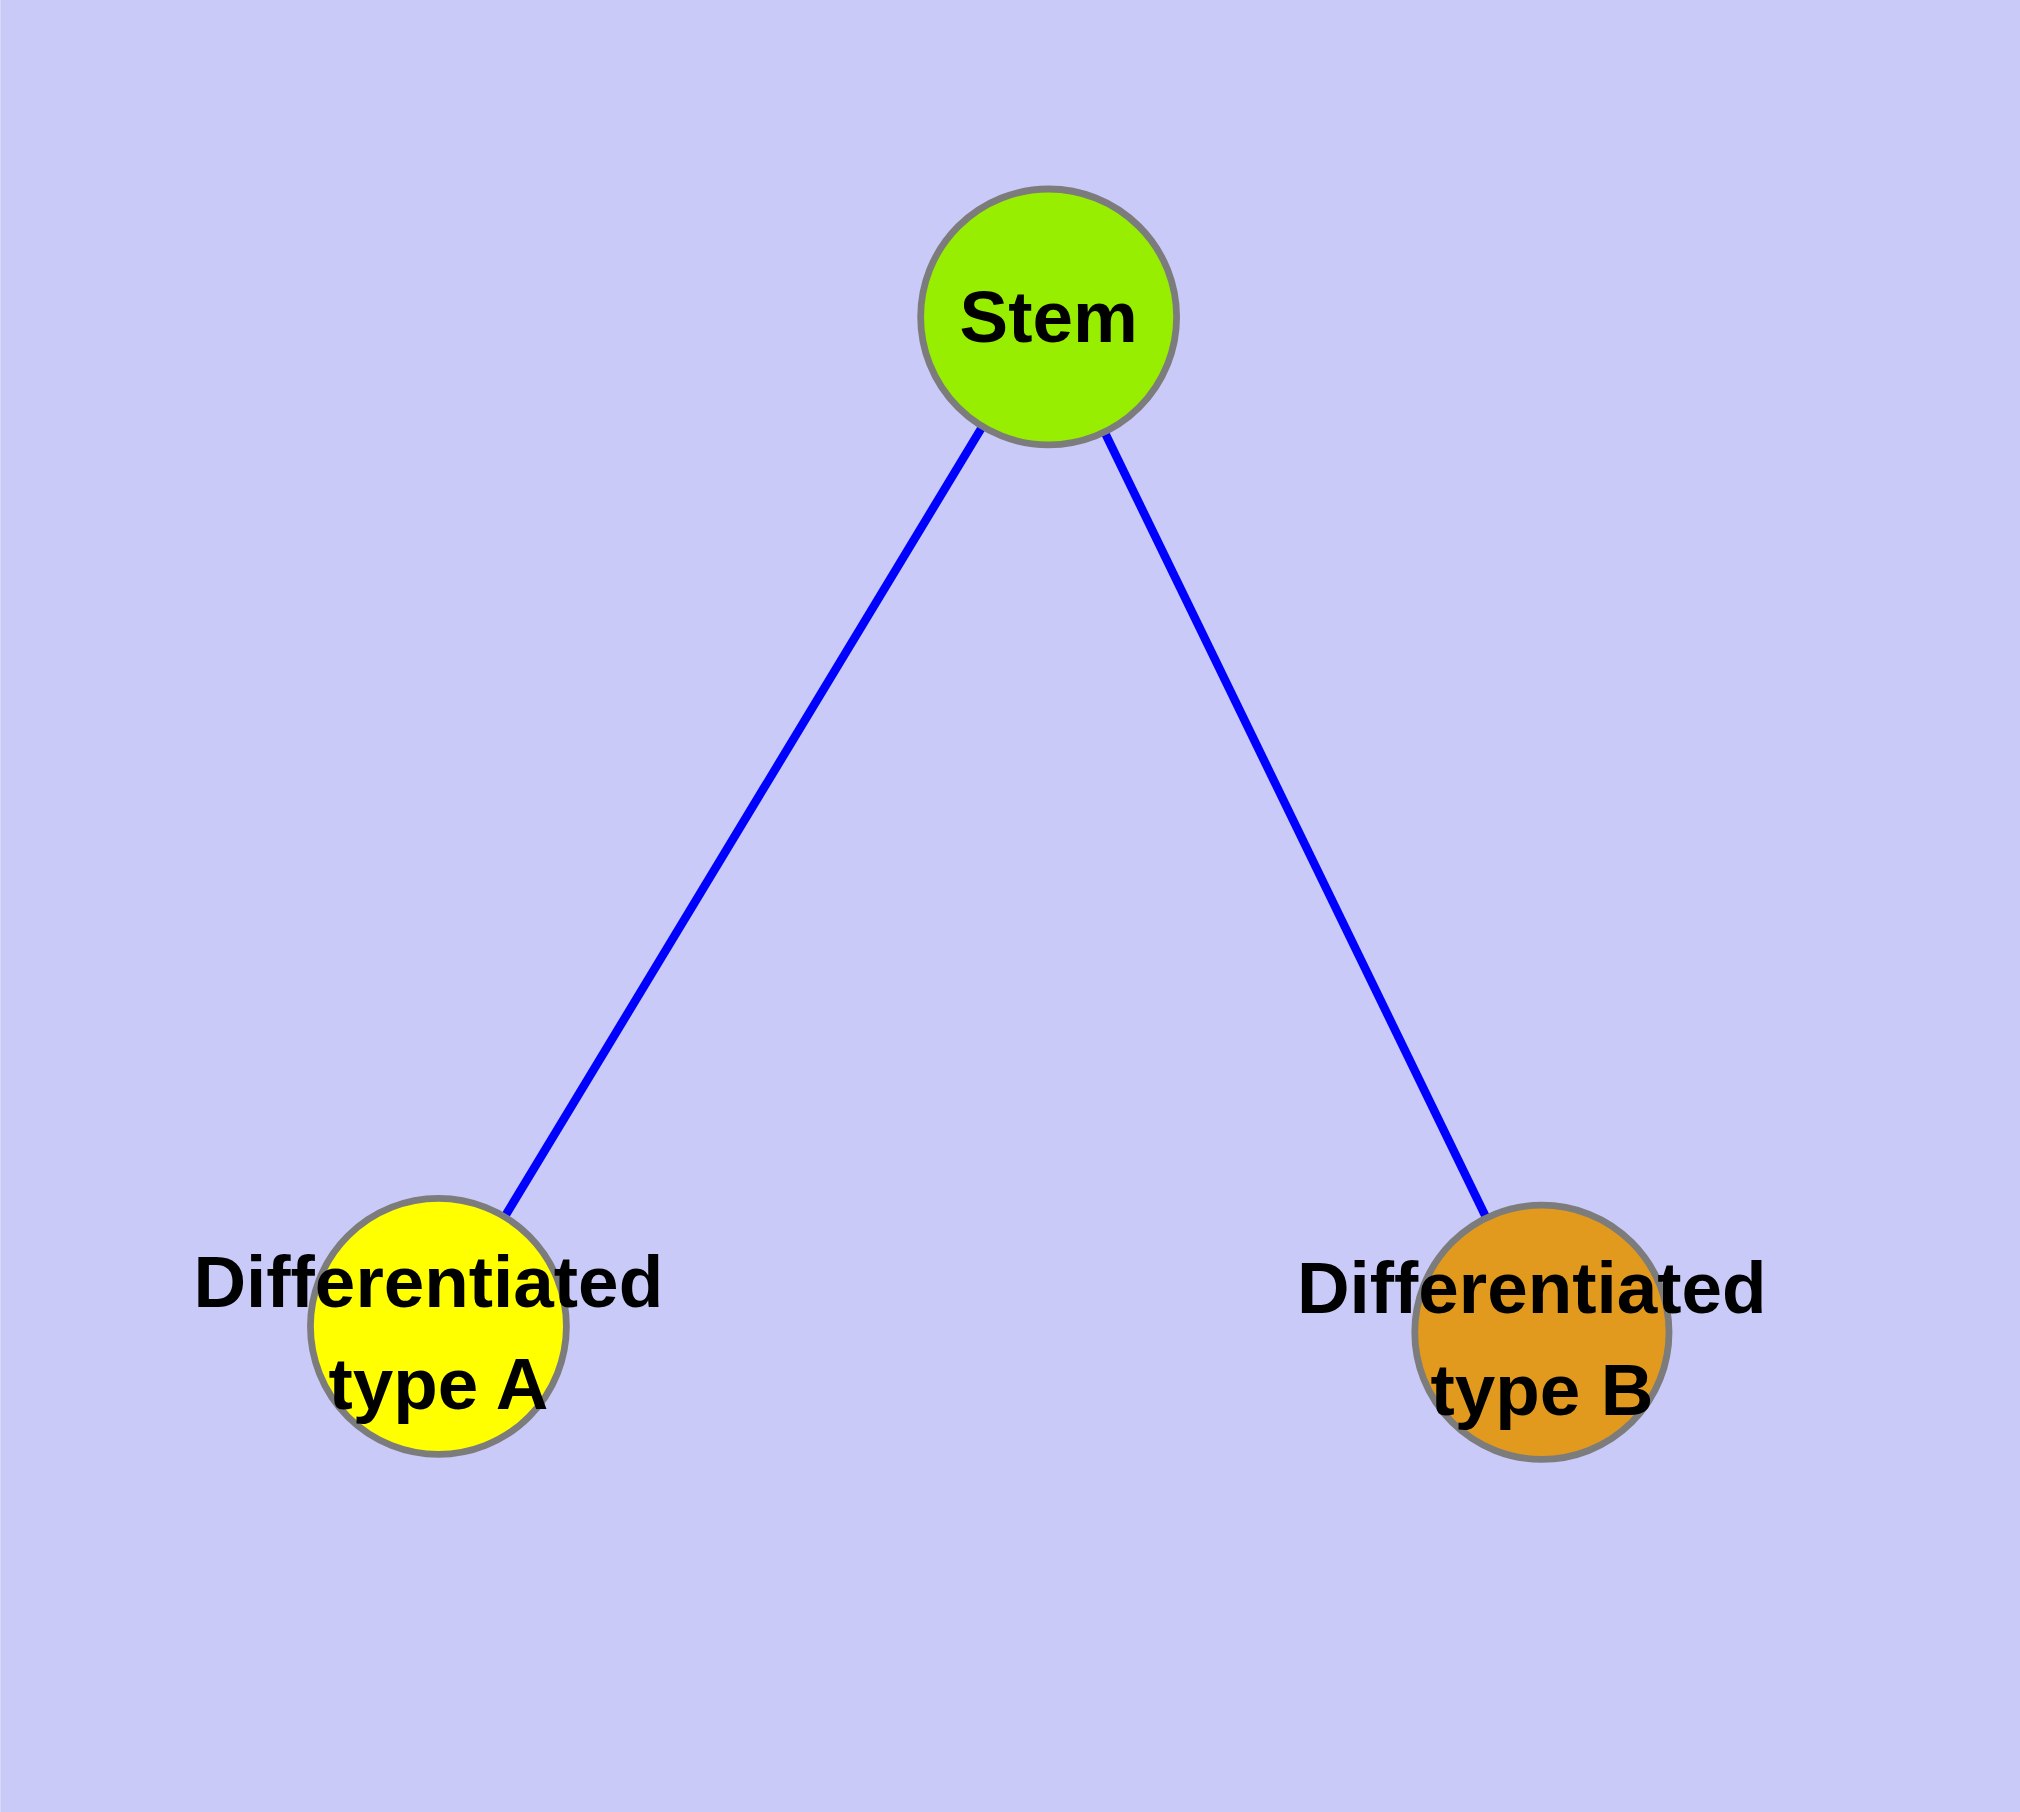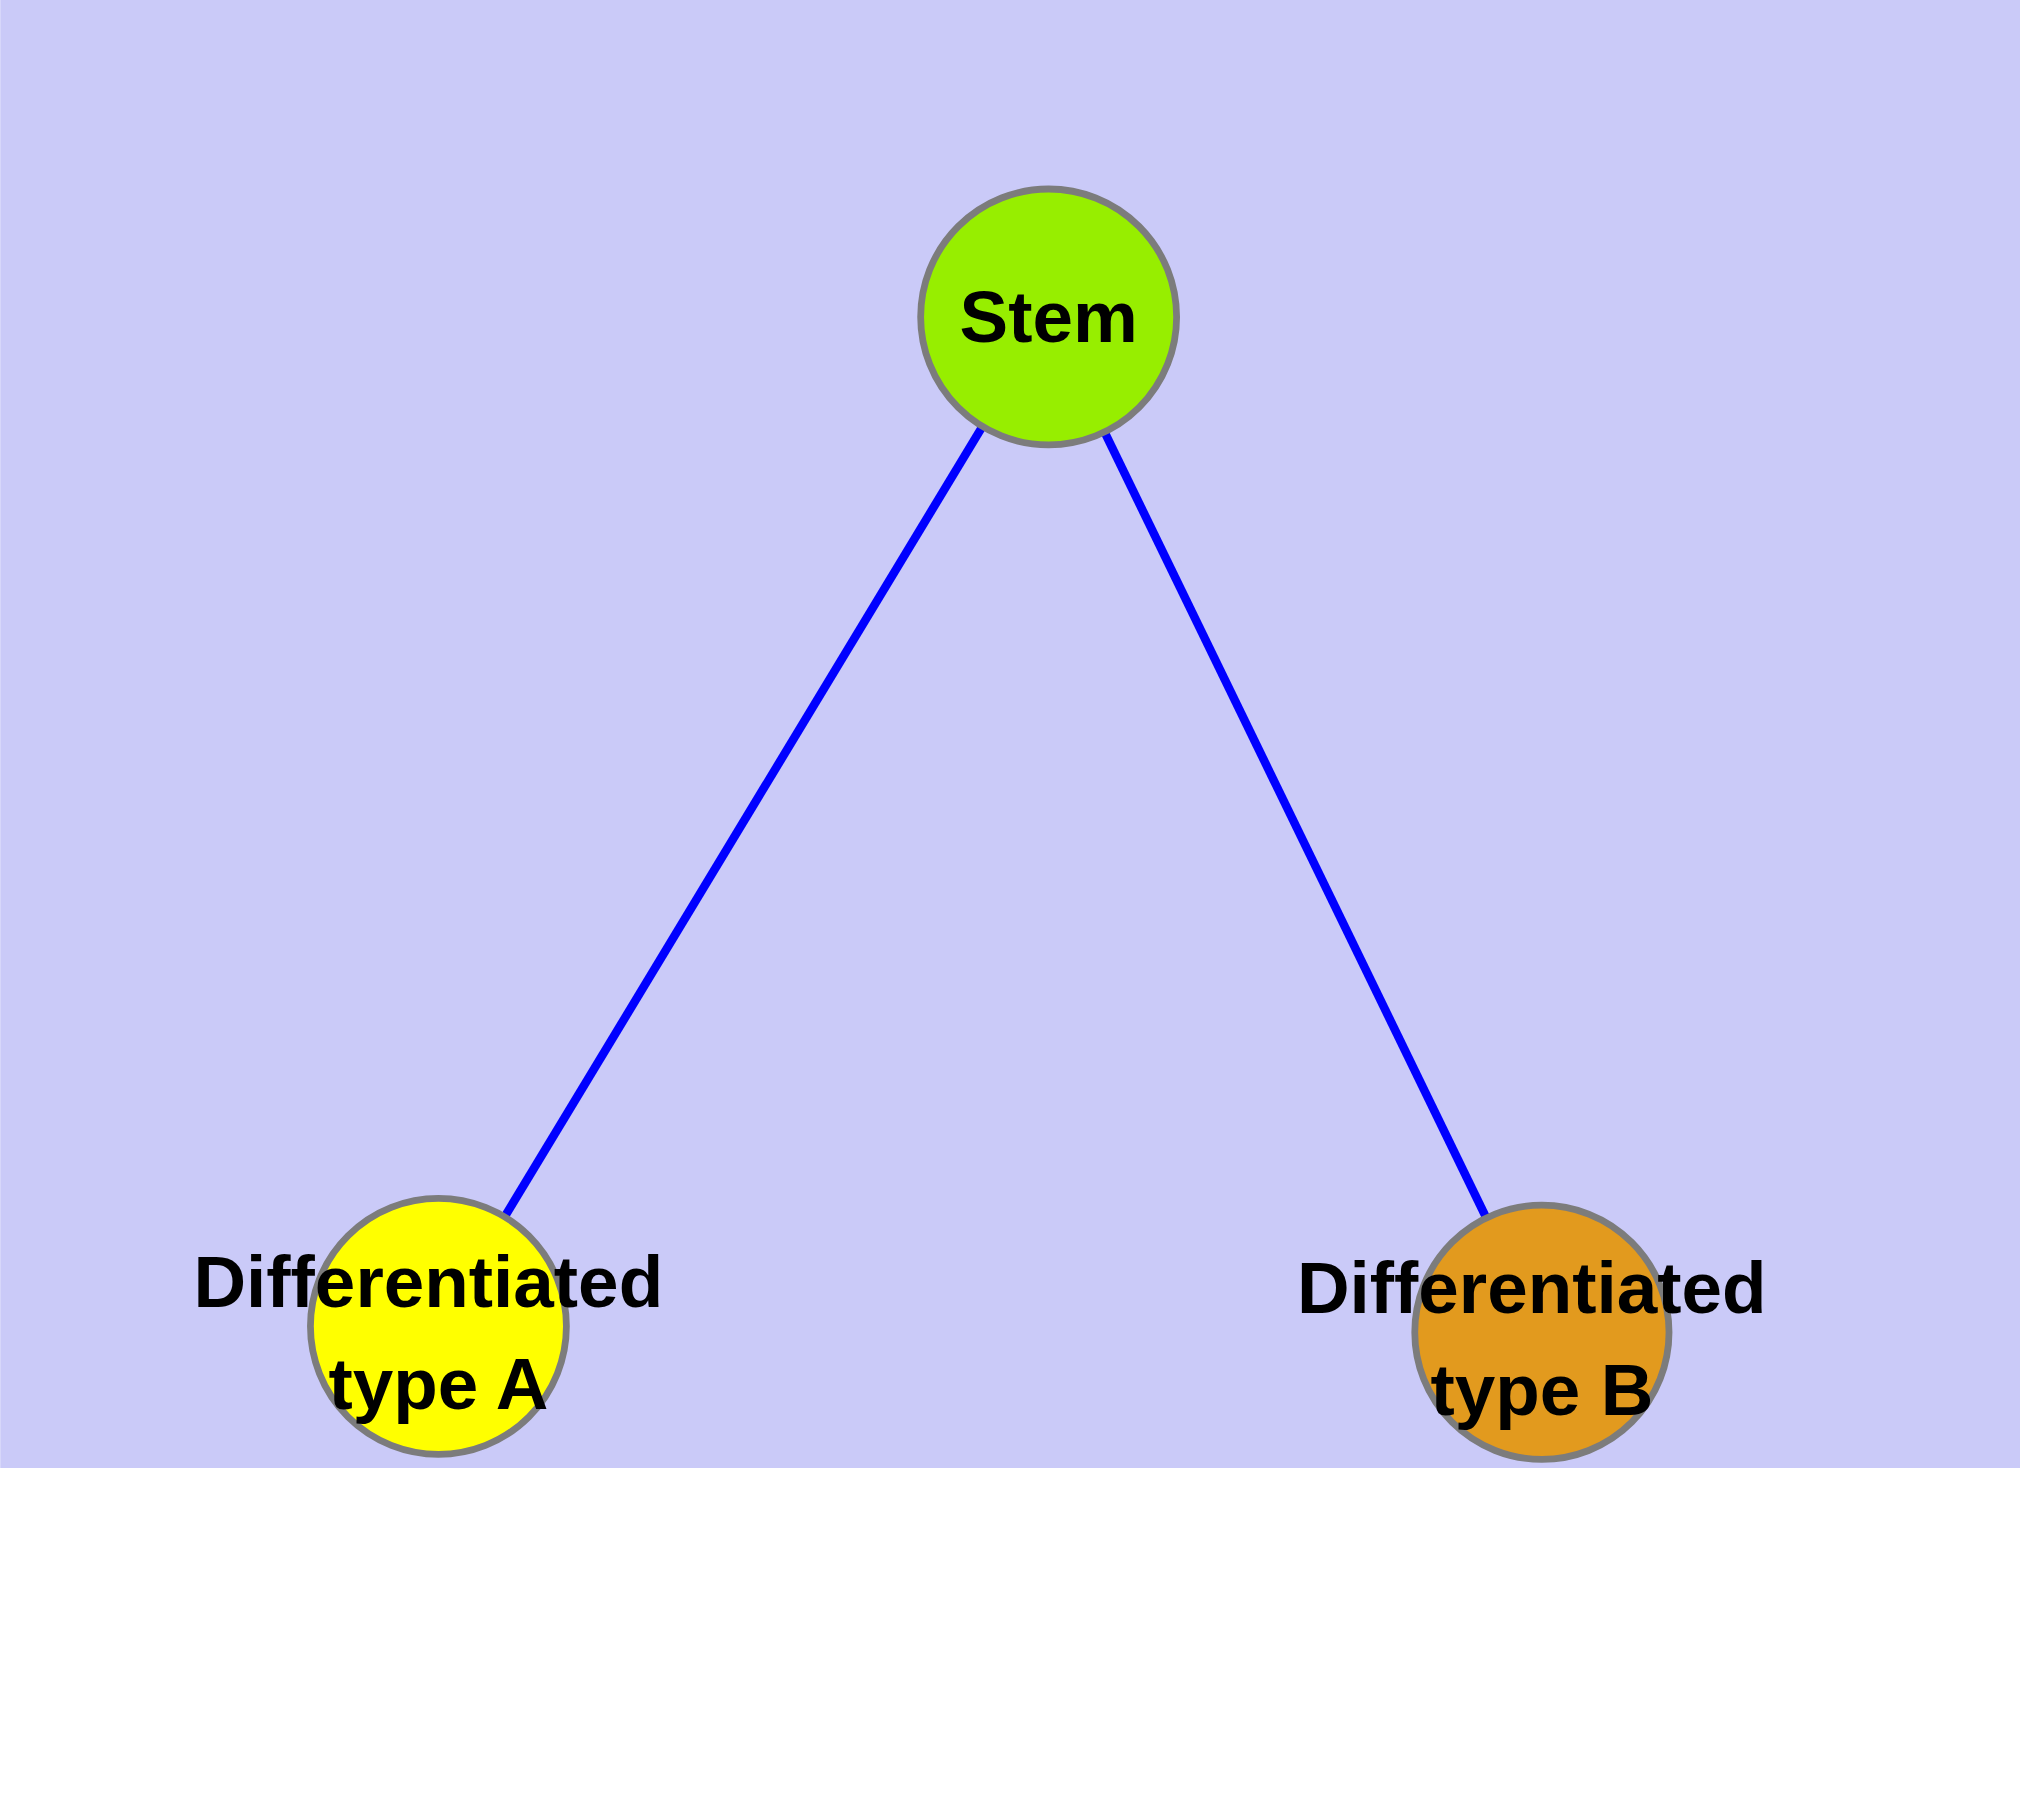--- a/index.html
+++ b/index.html
@@ -2,21 +2,21 @@
 <html style="font-size:13.6px"><head>
 <meta charset="utf-8">
 <style>
   html, body {
     margin: 0;
     padding: 0;
     background: #ffffff;
   }
   .canvas-wrap {
     width: 2021px;
-    height: 1468px;
+    height: 1812px;
     overflow: hidden;
   }
   svg {
     display: block;
     width: 2021px;
     height: 1812px;
   }
   .edge {
     stroke-width: 10;
     stroke-linecap: butt;

